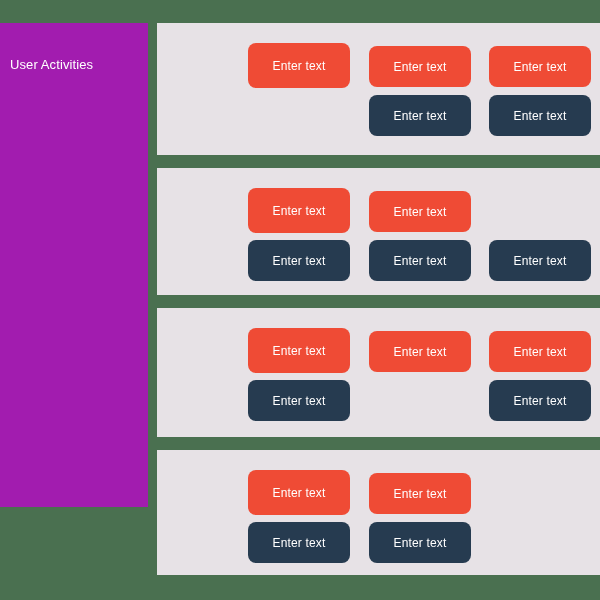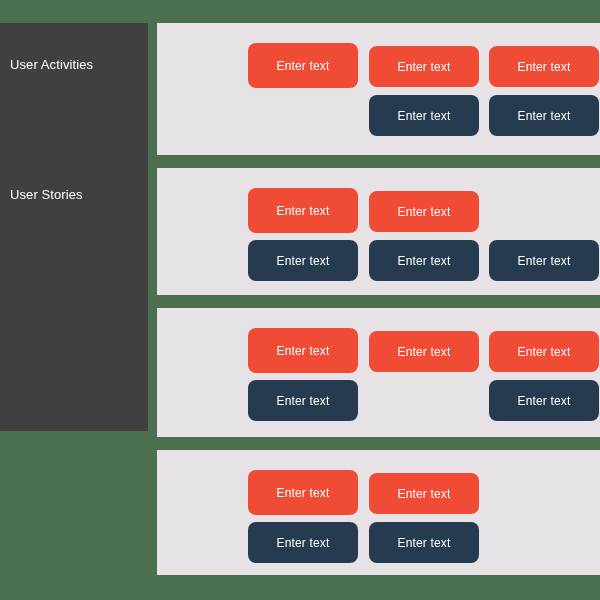--- a/index.html
+++ b/index.html
@@ -41,22 +41,22 @@
     height: 25px;
     background: #4a7050;
   }
 
   
   .sidebar {
     position: absolute;
     left: 0;
     top: 23px;
     width: 148px;
-    height: 408px;
-    background: #404040;
+    height: 484px;
+    background: #a21caf;
     overflow: hidden;
   }
   .sidebar-item {
     position: absolute;
     left: 10px;
     width: 134px;
     height: 20px;
     display: flex;
     align-items: center;
   }
@@ -90,21 +90,21 @@
     width: 102px;
   }
   
   .col-0 { left: 91px;  }   
   .col-1 { left: 212px; }   
   .col-2 { left: 332px; }   
 
   .cell {
     position: absolute;
     left: 0;
-    width: 110px;
+    width: 102px;
     border-radius: 8px;
     display: flex;
     align-items: center;
     justify-content: center;
     box-sizing: border-box;
     border: none;
     padding: 12px;
     cursor: pointer;
     font-family: "Liberation Sans", sans-serif;
   }
@@ -129,23 +129,20 @@
 <body>
 
 <div id="app">
 
   <div class="top-bar"></div>
 
   <div class="sidebar">
     <div class="sidebar-item si-0">
       <span class="sidebar-item-label">User Activities</span>
     </div>
-    <div class="sidebar-item si-2">
-      <span class="sidebar-item-label">User Stories</span>
-    </div>
   </div>
 
   <div class="panel panel-0">
     <div class="btn-col col-0">
       <button class="cell cell-red row-top">
         <span class="cell-label">Enter text</span>
       </button>
     </div>
     <div class="btn-col col-1">
       <button class="cell cell-red row-top-sm">

